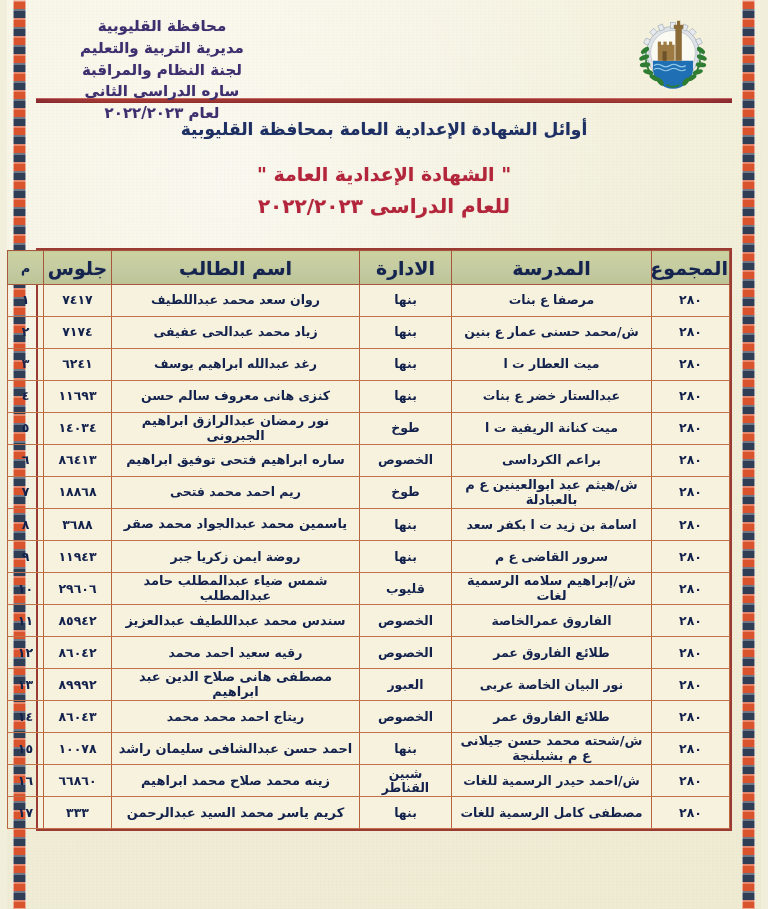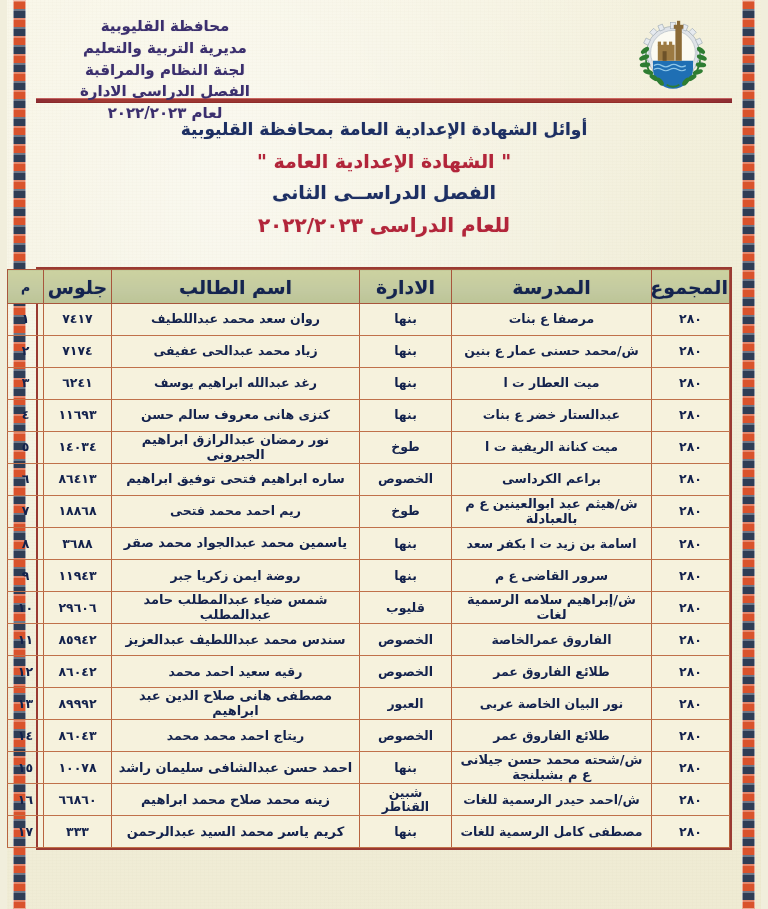--- a/index.html
+++ b/index.html
@@ -76,21 +76,21 @@
     height:3px;margin:2px 2px 0 2px;
     background:linear-gradient(90deg,#8d2d33,#a23a34 10%,#93302f 50%,#a33a34 90%,#8d2d33);
     border-top:1px solid rgba(255,160,150,.45);
     border-bottom:1px solid rgba(120,30,30,.35);
   }
 
   
   .titles{text-align:center;padding-top:16px;}
   .t-main{
     font-size:17px;font-weight:bold;color:#1d2f63;
-    letter-spacing:0;margin-bottom:11px;
+    letter-spacing:0;margin-bottom:24px;
     text-shadow:0 0 1px rgba(29,47,99,.3);
   }
   .t-quote{
     font-size:19px;font-weight:bold;color:#b2253a;
     margin-bottom:9px;
     text-shadow:0 0 1px rgba(178,37,58,.3);
   }
   .t-term{
     font-size:19px;font-weight:bold;color:#1d2f63;
     margin-bottom:10px;letter-spacing:1px;
@@ -216,31 +216,30 @@
             <ellipse cx="76" cy="82" rx="6" ry="3" transform="rotate(-50 76 82)"></ellipse>
           </g>
           <path d="M52 86 q8 5 16 0" fill="none" stroke="#2e7d32" stroke-width="2.4"></path>
         </svg>
       </div>
 
       <div class="office-lines">
         <div>محافظة القليوبية</div>
         <div>مديرية التربية والتعليم</div>
         <div>لجنة النظام والمراقبة</div>
-        <div>الفصل الدراسى الادارة</div>
+        <div>ساره الدراسى الثانى</div>
         <div>لعام ٢٠٢٢/٢٠٢٣</div>
       </div>
     </div>
 
     <div class="hr-main"></div>
 
     <div class="titles">
       <div class="t-main">أوائل الشهادة الإعدادية العامة بمحافظة القليوبية</div>
       <div class="t-quote">" الشهادة الإعدادية العامة "</div>
-      <div class="t-term">الفصل الدراســى الثانى</div>
       <div class="t-year">للعام الدراسى ٢٠٢٢/٢٠٢٣</div>
     </div>
 
     <div class="table-wrap">
       <table>
         <colgroup>
           <col class="c-total">
             <col class="c-school">
             <col class="c-admin">
           <col class="c-name">

